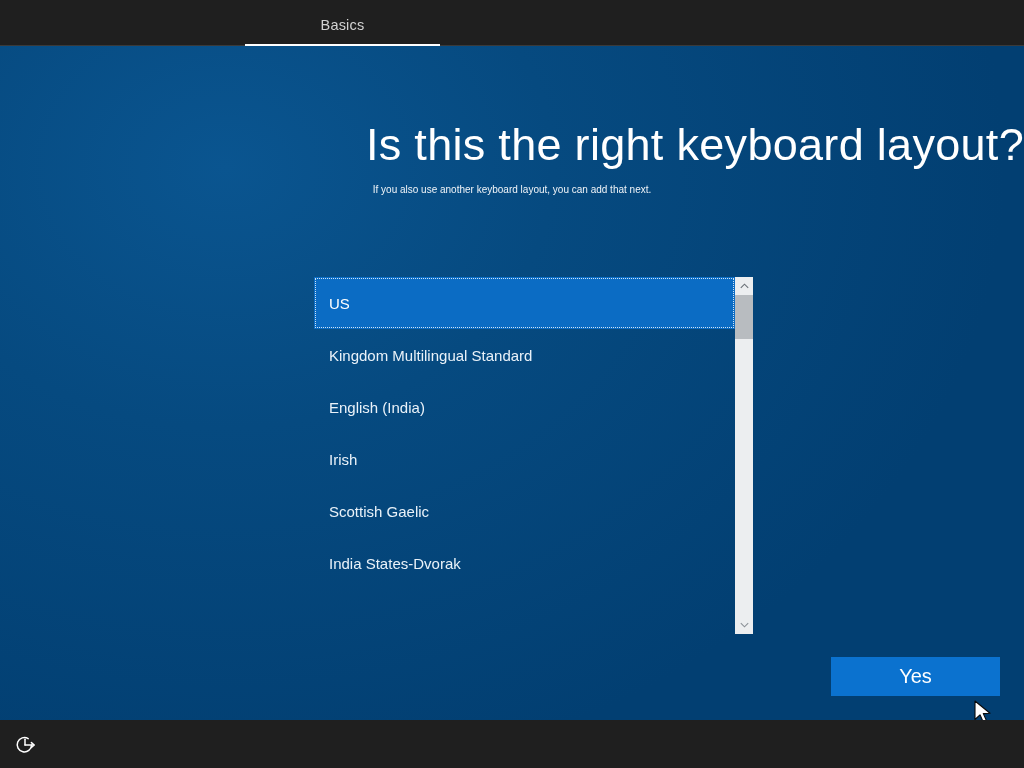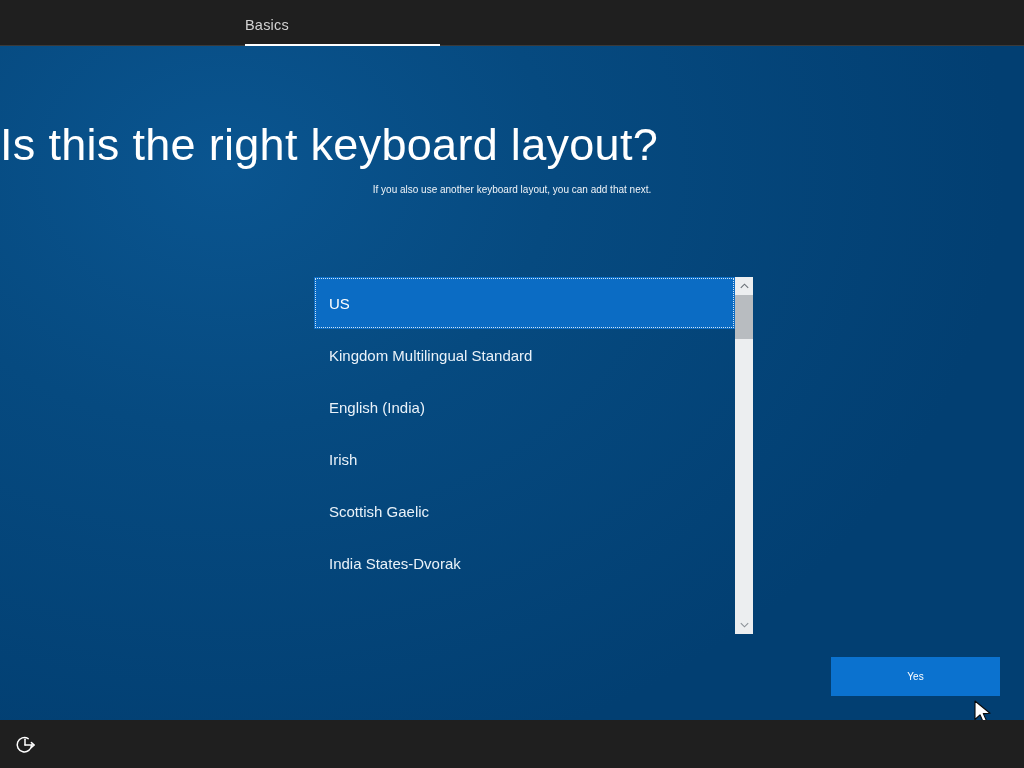--- a/index.html
+++ b/index.html
@@ -33,21 +33,21 @@
     box-sizing: border-box;
   }
   #tab-basics {
     position: absolute;
     left: 245px;
     top: 0;
     width: 195px;
     height: 50px;
     display: flex;
     align-items: center;
-    justify-content: flex-start;
+    justify-content: center;
     box-sizing: border-box;
   }
   #tab-basics .tab-label {
     color: #d2d2d2;
     font-size: 14.5px;
     letter-spacing: .2px;
   }
   #tab-underline {
     position: absolute;
     left: 245px;
@@ -65,21 +65,21 @@
     height: 674px;
     background:
       radial-gradient(ellipse 780px 620px at 22% 18%, #0a5590 0%, #064a80 42%, #023f72 100%);
   }
 
   #page-title {
     position: absolute;
     left: 0;
     top: 73px;
     width: 1024px;
-    text-align: left;
+    text-align: right;
     color: #ffffff;
     font-size: 45px;
     font-weight: 300;
     letter-spacing: .3px;
     white-space: nowrap;
   }
   #page-subtitle {
     position: absolute;
     left: 0;
     top: 138px;
@@ -168,21 +168,21 @@
   #yes-button {
     position: absolute;
     left: 831px;
     top: 611px;
     width: 169px;
     height: 39px;
     background: #0b72cf;
     border: none;
     color: #ffffff;
     font-family: "Liberation Sans", sans-serif;
-    font-size: 10px;
+    font-size: 20px;
     cursor: default;
     padding: 0;
   }
 
   
   #mouse-cursor {
     position: absolute;
     left: 974px;
     top: 654px;
     width: 20px;

